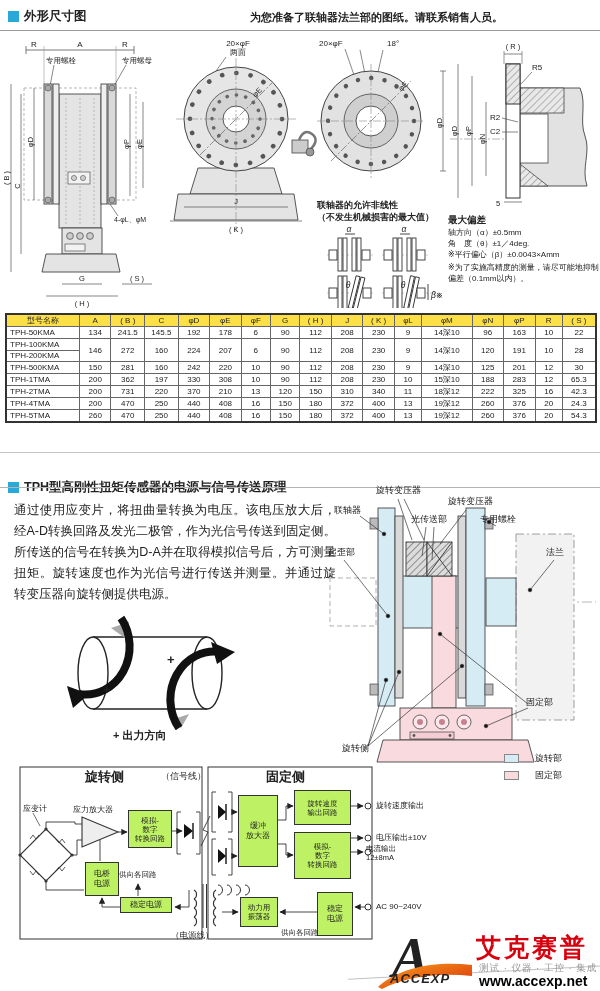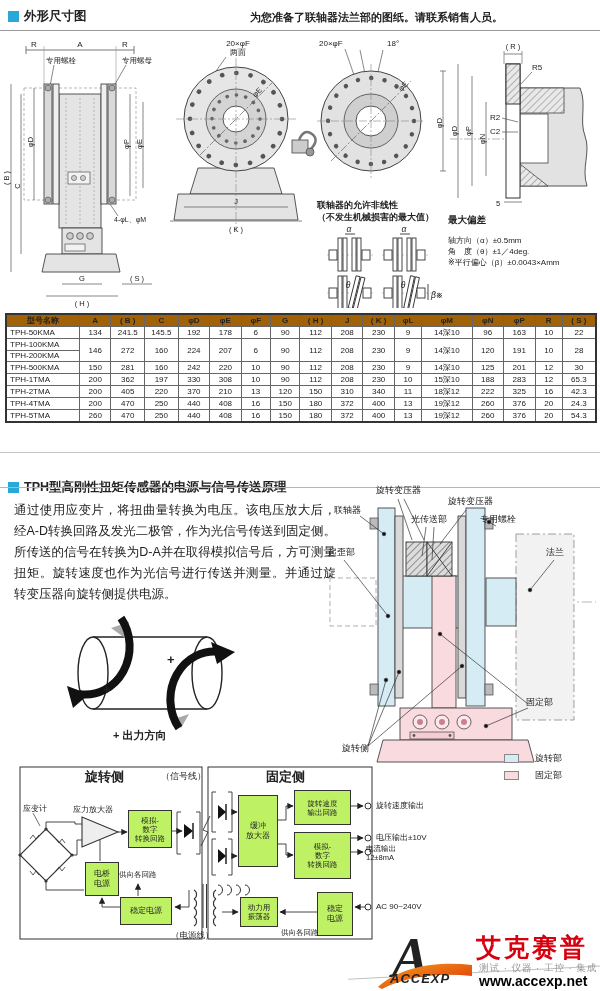--- a/index.html
+++ b/index.html
@@ -6,30 +6,30 @@
   html,body{width:600px;height:991px}
   body{position:relative;background:#fff;color:#222;font-family:"Liberation Sans","DejaVu Sans",sans-serif;overflow:hidden}
   .abs{position:absolute}
   .rule{position:absolute;left:0;width:600px;height:1px;background:#9a9a9a}
   .sec-head{position:absolute;display:flex;align-items:center;gap:5px;font-weight:bold;font-size:12.5px}
   .bullet{width:11px;height:11px;background:#2aa9d8;flex:0 0 auto}
   .note{position:absolute;font-size:11px;font-weight:bold}
   
   table.dim{position:absolute;left:5px;top:313px;width:592px;border-collapse:collapse;font-size:8px;border:2px solid #333;table-layout:fixed}
   table.dim th,table.dim td{border:1px solid #666;text-align:center;height:11.5px;padding:0;overflow:hidden;white-space:nowrap}
-  table.dim thead th{background:#a16207;font-weight:bold}
+  table.dim thead th{background:#fde047;font-weight:normal}
   table.dim td.model{text-align:left;padding-left:3px}
   
   .para{position:absolute;font-size:12.5px;line-height:21px;text-align:justify}
   
   svg text{fill:#222}
   .lbl{position:absolute;font-size:9px;line-height:1.1;white-space:nowrap}
   
   .dev{position:absolute;left:448px;top:214px;width:152px;font-size:8px;line-height:11px}
-  .dev .t{font-size:9.5px;font-weight:bold;margin-bottom:10px}
+  .dev .t{font-size:9.5px;font-weight:bold;margin-bottom:2px}
   .dev .nt{margin-top:3px;line-height:10.5px;white-space:normal}
   
   .bd{position:absolute;left:13px;top:760px;width:582px;height:188px}
   .bd .dbox{position:absolute;background:#bef264;border:1px solid #333;display:flex;align-items:center;justify-content:center;text-align:center;font-size:7.5px;line-height:1.2;white-space:pre-line}
   .bd .ttl{position:absolute;font-size:13px;font-weight:bold}
   .bd .sm{position:absolute;font-size:8px;white-space:pre-line;line-height:1.2}
   
   .sens{position:absolute;left:328px;top:486px;width:272px;height:300px}
   .sens .lbl{font-size:9px}
   .legend-row{position:absolute;display:flex;align-items:center;gap:16px;font-size:9px}
@@ -227,20 +227,21 @@
   <line x1="4" y1="103" x2="58" y2="103" stroke="#888" stroke-dasharray="8,2,2,2" stroke-width="0.6"></line>
   <line x1="58" y1="166" x2="76" y2="166" stroke="#555" stroke-width="0.7"></line>
   <text x="52" y="170" font-size="7.5" text-anchor="middle">5</text>
 </svg>
 
 <div class="dev">
   <div class="t">最大偏差</div>
   <div>轴方向（α）±0.5mm</div>
   <div>角　度（θ）±1／4deg.</div>
   <div>※平行偏心（β）±0.0043×Amm</div>
+  <div class="nt">※为了实施高精度的测量，请尽可能地抑制偏差（0.1mm以内）。</div>
 </div>
 
 <table class="dim">
   <colgroup>
     <col style="width:70px">
     <col style="width:30px">
       <col style="width:32px">
       <col style="width:32px">
       <col style="width:30px">
       <col style="width:30px">
@@ -353,21 +354,21 @@
         <td>10</td>
         <td>15深10</td>
         <td>188</td>
         <td>283</td>
         <td>12</td>
         <td>65.3</td>
       </tr>
       <tr>
         <td class="model">TPH-2TMA</td>
         <td>200</td>
-        <td>405</td>
+        <td>731</td>
         <td>220</td>
         <td>370</td>
         <td>210</td>
         <td>13</td>
         <td>120</td>
         <td>150</td>
         <td>310</td>
         <td>340</td>
         <td>11</td>
         <td>18深12</td>
@@ -609,21 +610,21 @@
   <div class="sm" style="left:148px;top:11px;font-size:9px">（信号线）</div>
   <div class="ttl" style="left:253px;top:8px">固定侧</div>
   <div class="sm" style="left:10px;top:44px">应变计</div>
   <div class="sm" style="left:60px;top:45px">应力放大器</div>
   <div class="dbox" style="left:115px;top:50px;width:44px;height:38px">模拟-
 数字
 转换回路</div>
   <div class="dbox" style="left:72px;top:102px;width:34px;height:34px;font-size:8px">电桥
 电源</div>
   <div class="sm" style="left:106px;top:110px;font-size:7.5px">供向各回路</div>
-  <div class="dbox" style="left:107px;top:137px;width:52px;height:28px;font-size:8px">稳定电源</div>
+  <div class="dbox" style="left:107px;top:137px;width:52px;height:16px;font-size:8px">稳定电源</div>
   <div class="sm" style="left:158px;top:170px;font-size:8.5px">（电源线）</div>
   <div class="dbox" style="left:225px;top:35px;width:40px;height:72px;font-size:8px">缓冲
 放大器</div>
   <div class="dbox" style="left:281px;top:30px;width:57px;height:35px">旋转速度
 输出回路</div>
   <div class="dbox" style="left:281px;top:72px;width:57px;height:47px">模拟-
 数字
 转换回路</div>
   <div class="dbox" style="left:227px;top:137px;width:38px;height:30px">动力用
 振荡器</div>

